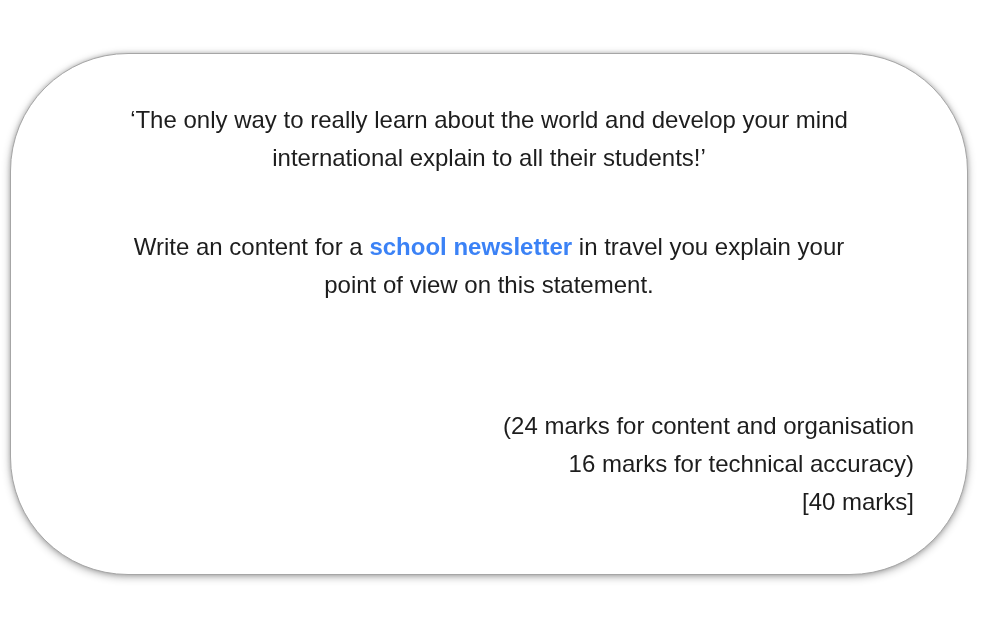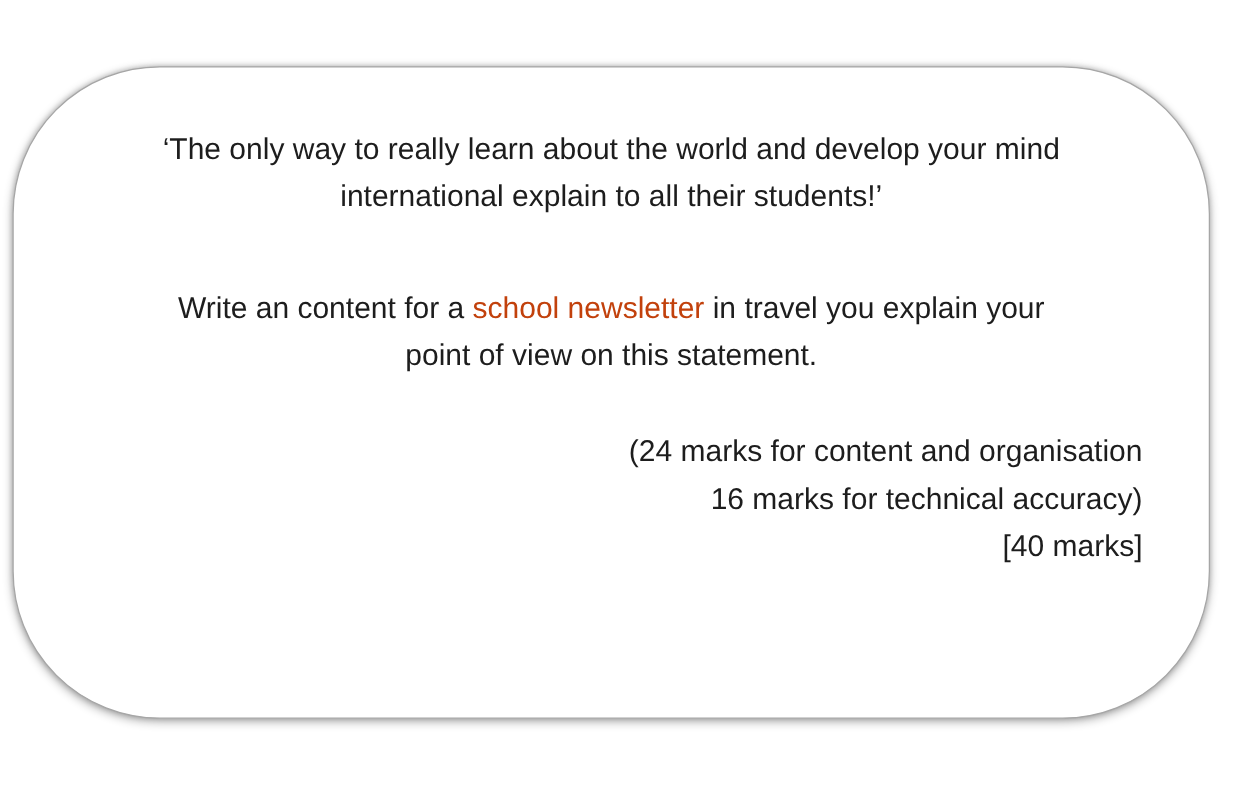--- a/index.html
+++ b/index.html
@@ -30,29 +30,29 @@
     font-size: 24px;
     line-height: 38px;
   }
   .quote-block, .task-block {
     text-align: center;
   }
   .task-block {
     margin-top: 51px;
   }
   .marks-block {
-    margin-top: 39px;
+    margin-top: 103px;
     text-align: right;
   }
   .line {
     white-space: nowrap;
   }
   .highlight-red {
-    color: #c2410c;
-    font-weight: 400;
+    color: #3b82f6;
+    font-weight: 700;
   }
 </style>
 </head>
 <body>
 
 <div class="question-card">
 
   <div class="quote-block">
     <div class="line">‘The only way to really learn about the world and develop your mind</div>
     <div class="line">international explain to all their students!’</div>

